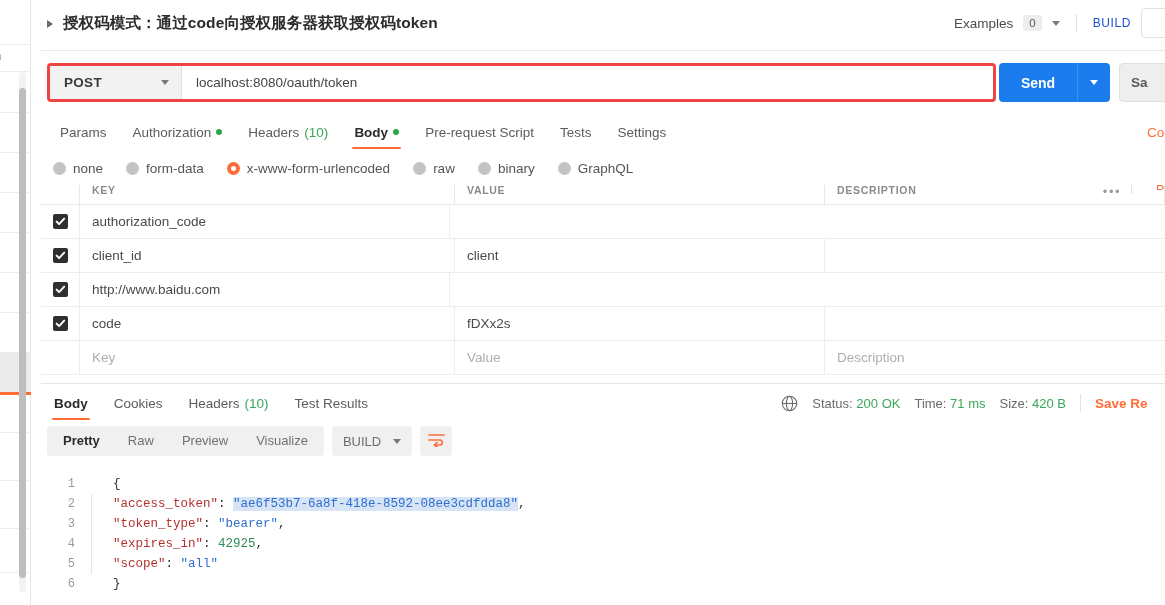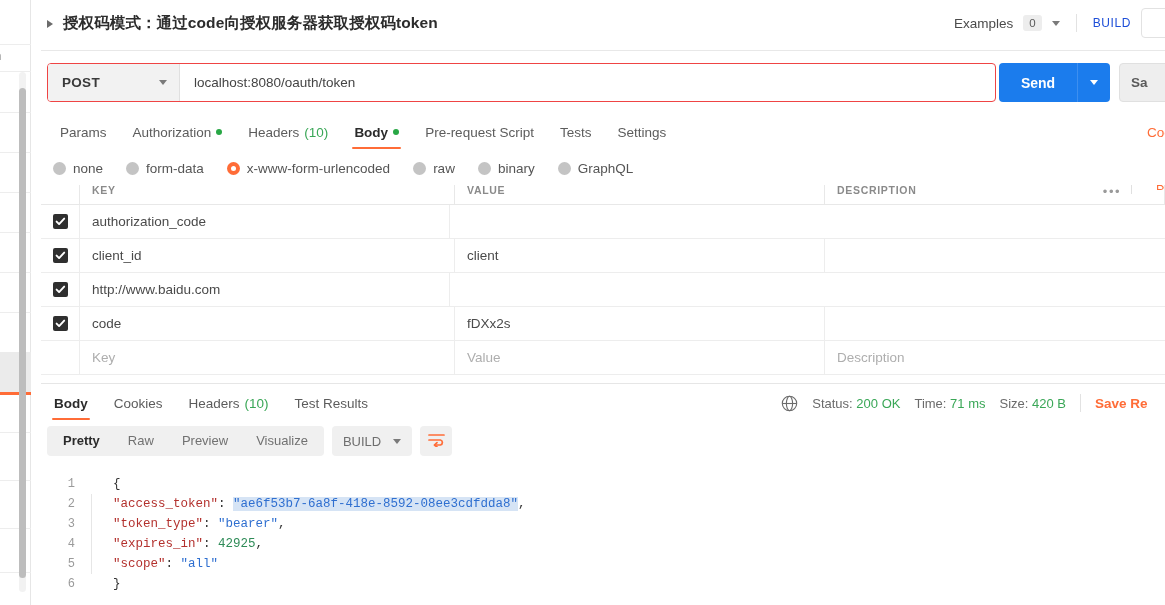--- a/index.html
+++ b/index.html
@@ -80,21 +80,21 @@
   .build-label { font-size: 12px; color: #1d4ed8; letter-spacing: .6px; }
   .edge-box {
     position: absolute; right: -6px; top: 8px; width: 30px; height: 30px;
     border: 1px solid #e2e2e2; border-radius: 4px; background: #fff;
   }
 
   
   .url-row { position: absolute; left: 0; top: 51px; width: 1124px; height: 62px; background:#fff; }
   .method-url {
     position: absolute; left: 6px; top: 12px; width: 949px; height: 39px;
-    border: 1px solid #ef4444; border-radius: 4px; display: flex; background: #fff;
+    border: 3px solid #ef4444; border-radius: 4px; display: flex; background: #fff;
     overflow: hidden;
   }
   .method-box {
     width: 132px; height: 100%; background: #f2f2f2; border-right: 1px solid #e0e0e0;
     display: flex; align-items: center; justify-content: space-between;
     padding: 0 12px 0 14px;
   }
   .method-text { font-size: 13.5px; color: #3a3a3a; font-weight: 600; letter-spacing: .3px; }
   .url-input {
     flex: 1; display: flex; align-items: center; padding-left: 14px;

